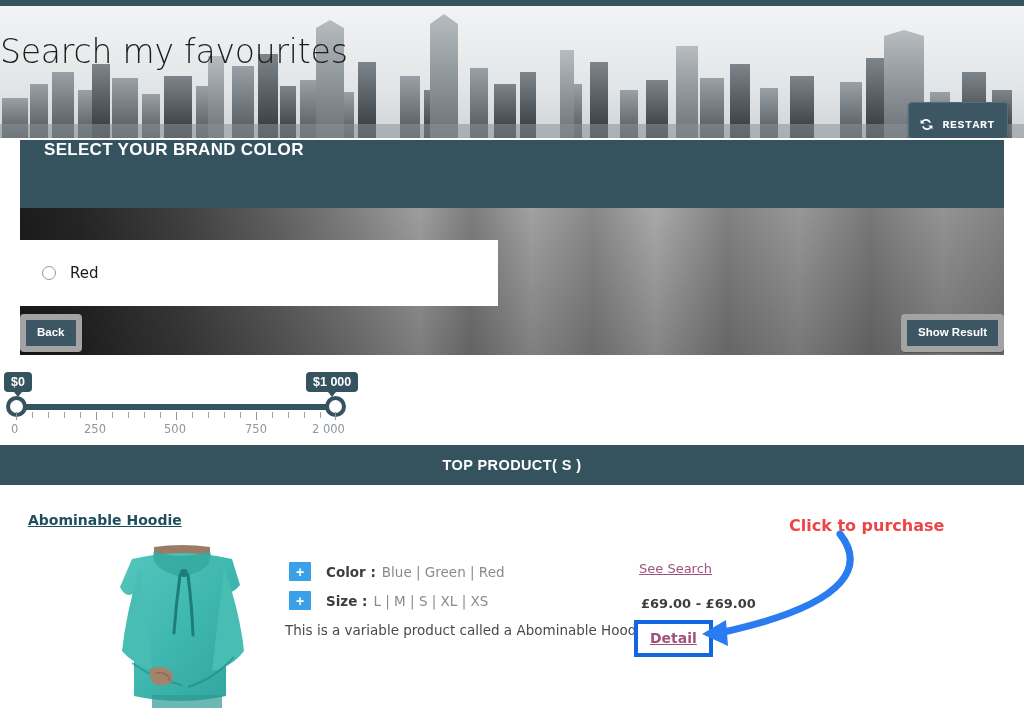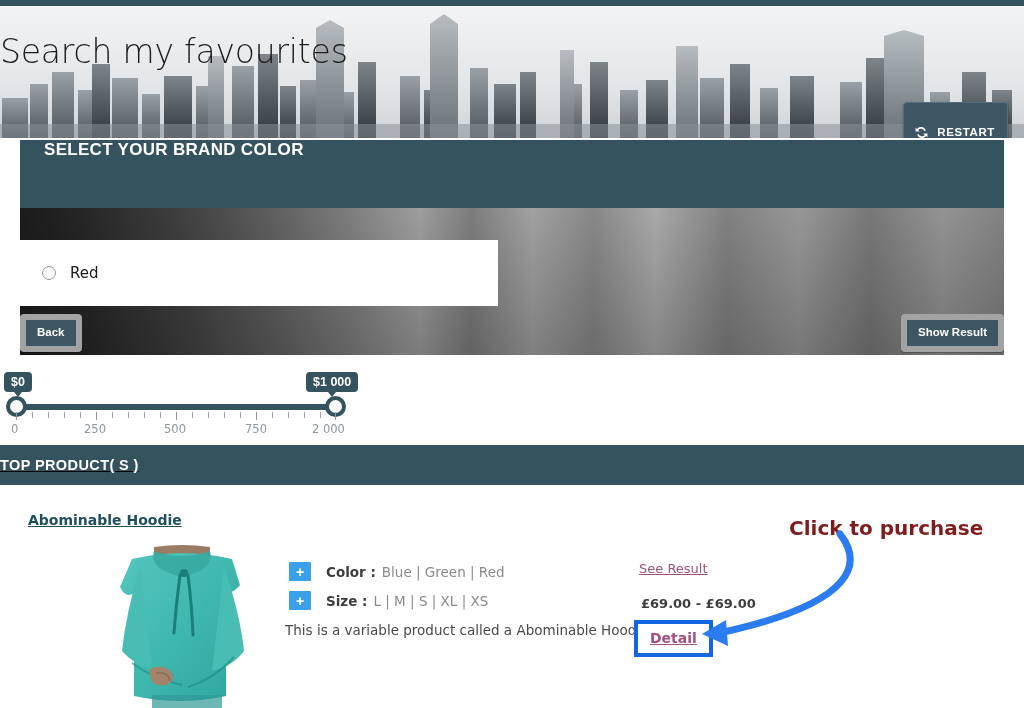--- a/index.html
+++ b/index.html
@@ -32,24 +32,25 @@
     text-align: left;
     font-family: "DejaVu Sans", sans-serif;
     font-size: 33px; font-weight: 300; color: #1d1d1d;
     letter-spacing: -0.2px;
     white-space: nowrap;
   }
   .restart-btn {
     position: absolute; right: 16px; top: 96px;
     display: flex; align-items: center; gap: 8px;
     background: #3c5663; border: 1px solid #54707d; border-radius: 4px;
-    padding: 22px 12px 6px 10px;
+    padding: 14px 12px 6px 10px;
     color: #ffffff; font-size: 11.5px; font-weight: bold;
     letter-spacing: 0.6px; cursor: pointer;
     box-shadow: 0 1px 2px rgba(0,0,0,.35);
+    font-family: Liberation Mono, monospace;
   }
   .restart-btn .lbl { line-height: 1; }
 
   
   .quiz {
     position: absolute; left: 20px; top: 140px; width: 984px; height: 215px;
     overflow: hidden;
   }
   .quiz-bg {
     position: absolute; left: -20px; top: -140px; width: 1024px; height: 360px;
@@ -125,21 +126,21 @@
   .ticks i.maj { height: 8px; background: #8c979f; }
   .scale { position: absolute; left: 0; top: 56px; width: 400px; height: 16px; }
   .scale span {
     position: absolute; font-size: 11.5px; color: #8d979e;
     font-family: "DejaVu Sans", sans-serif; white-space: nowrap;
   }
 
   
   .tp-bar {
     position: absolute; left: 0; top: 445px; width: 1024px; height: 40px;
-    background: #35535f; display: flex; align-items: center; justify-content: flex-start; text-decoration: underline;
+    background: #35535f; display: flex; align-items: center; justify-content: center;
   }
   .tp-bar span {
     color: #fff; font-size: 14.5px; font-weight: bold; letter-spacing: .4px;
   }
   .prod-title {
     position: absolute; left: 28px; top: 512px;
     font-size: 14px; font-weight: bold; color: #1f4e5f;
     text-decoration: underline; cursor: pointer;
     font-family: "DejaVu Sans", sans-serif;
   }
@@ -186,21 +187,21 @@
     border: 4px solid #1266e0; background: #fff;
     padding: 5px 12px 6px 12px; cursor: pointer;
   }
   .detail-box span {
     font-size: 14px; color: #a0527f; text-decoration: underline; font-weight: bold;
     font-family: "DejaVu Sans", sans-serif;
   }
 
   .annot {
     position: absolute; left: 789px; top: 516px;
-    font-size: 20px; font-weight: bold; color: #7f1d1d;
+    font-size: 16px; font-weight: bold; color: #ef4444;
     font-family: "DejaVu Sans", sans-serif; white-space: nowrap;
   }
   .arrow-svg { position: absolute; left: 690px; top: 528px; }
 </style>
 </head>
 <body>
 
 <div id="page">
 
   <div class="top-rule"></div>
@@ -413,21 +414,21 @@
     </div>
     <div class="attr-row">
       <span class="plus">+</span>
       <span class="attr-name">Size :</span>
       <span class="attr-vals">L | M | S | XL | XS</span>
     </div>
   </div>
 
   <div class="prod-desc">This is a variable product called a Abominable Hoodie</div>
 
-  <div class="see-options">See Result</div>
+  <div class="see-options">See Search</div>
   <div class="price">£69.00 - £69.00</div>
 
   <div class="detail-box">
     <span>Detail</span>
   </div>
 
   <div class="annot">Click to purchase</div>
   <svg class="arrow-svg" width="190" height="120" viewBox="0 0 190 120">
     <path d="M150 6 C172 34 168 74 34 104" stroke="#2b7cf0" stroke-width="7" fill="none" stroke-linecap="round"></path>
     <polygon points="36,92 12,106 38,118" fill="#2b7cf0"></polygon>

